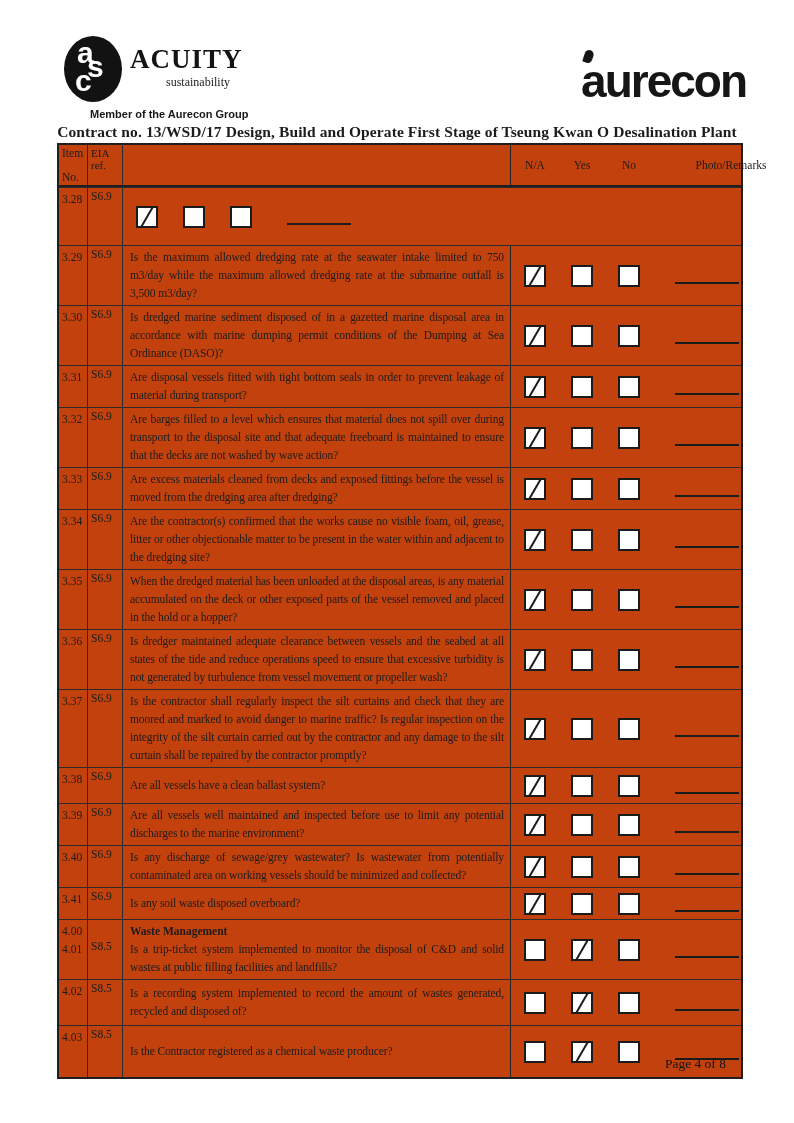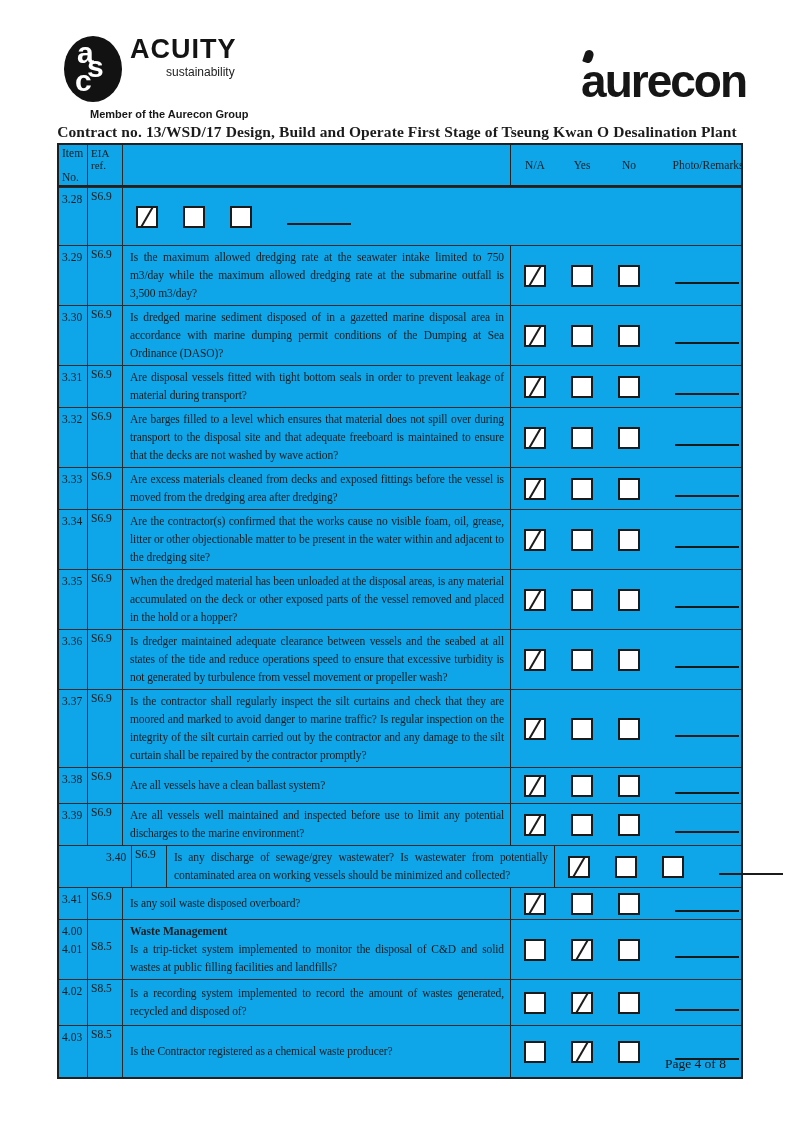--- a/index.html
+++ b/index.html
@@ -8,48 +8,48 @@
 
   
   .logos{position:absolute;top:36px;left:64px;right:48px;display:flex;justify-content:space-between;align-items:flex-start;}
   .acuity-block{position:relative;width:260px;}
   .acuity-top{display:flex;align-items:flex-start;}
   .acuity-mark{width:58px;height:66px;background:#121212;border-radius:50%;position:relative;flex:none;}
   .acuity-mark span{position:absolute;color:#ffffff;font-family:"Liberation Sans",sans-serif;font-weight:bold;line-height:1;}
   .m-a{top:2px;left:13px;font-size:30px;}
   .m-s{top:16px;left:23px;font-size:30px;}
   .m-c{top:30px;left:11px;font-size:30px;}
-  .acuity-words{margin-left:8px;margin-top:0;font-family:Liberation Sans, sans-serif;}
+  .acuity-words{margin-left:8px;margin-top:10px;font-family:Liberation Serif, serif;}
   .acuity-name{font-size:27px;font-weight:bold;letter-spacing:1px;line-height:1;color:#141414;}
   .acuity-sub{font-size:12px;color:#222;margin-left:36px;margin-top:2px;}
   .acuity-tagline{font-family:"Liberation Sans",sans-serif;font-weight:bold;font-size:11px;margin-top:6px;margin-left:26px;color:#181818;}
   .aurecon-logo{position:relative;font-family:"Liberation Sans",sans-serif;font-weight:bold;
         font-size:46px;letter-spacing:-2px;line-height:1;color:#161616;margin-top:14px;padding-top:8px;}
   .aurecon-drop{position:absolute;top:0px;left:3px;width:9px;height:13px;background:#161616;
         border-radius:6px 6px 6px 1px;transform:rotate(18deg);}
 
   
   .doc-title{position:absolute;top:123px;left:0;width:100%;text-align:center;
         font-weight:bold;font-size:15.5px;letter-spacing:0.1px;}
 
   
-  .checklist{position:absolute;top:143px;left:57px;width:686px;border:2px solid #1f1f1f;box-sizing:border-box;background:#0ea5e9;}
+  .checklist{position:absolute;top:143px;left:57px;width:686px;border:2px solid #1f1f1f;box-sizing:border-box;background:#c2410c;}
   .thead,.row{display:grid;grid-template-columns:29px 35px 388px 1fr;box-sizing:border-box;}
   .cell{box-sizing:border-box;min-width:0;}
   .c-item{border-right:1.2px solid #2c2c2c;padding:2px 2px 2px 3px;font-size:11.5px;}
   .c-eia{border-right:1.2px solid #2c2c2c;padding:2px 1px 2px 3px;font-size:11.5px;}
   .c-q{border-right:1.6px solid #222;padding:2px 6px 3px 7px;display:flex;flex-direction:column;justify-content:center;}
   .c-checks{display:flex;align-items:center;padding-left:13px;}
 
   .thead{min-height:42px;border-bottom:2px solid #1f1f1f;}
   .thead .c-item{display:flex;flex-direction:column;justify-content:space-between;font-size:11.5px;}
   .thead .c-eia{font-size:11px;}
   .check-headers{display:flex;padding-left:13px;font-size:11.5px;width:100%;box-sizing:border-box;}
   .h-na,.h-yes,.h-no{width:22px;text-align:center;margin-right:25px;flex:none;}
-  .h-photo{width:86px;text-align:center;flex:none;}
+  .h-photo{width:86px;text-align:center;flex:none;margin-left:23px;}
 
   .row{border-top:1.5px solid #2b2b2b;}
   .item-a,.item-b{display:block;line-height:18px;}
   .q-text{font-size:11.5px;line-height:18px;text-align:justify;letter-spacing:-0.1px;}
   .section-label{font-size:11.5px;line-height:18px;font-weight:bold;}
   .has-section .c-eia{padding-top:20px;}
 
   .checkbox{width:22px;height:22px;border:2px solid #1b1b1b;margin-right:25px;position:relative;
         background:#fff;flex:none;box-sizing:border-box;}
   .checkbox.checked::after{content:'';position:absolute;left:8px;top:-2px;width:2px;height:22px;
@@ -333,21 +333,21 @@
       <div class="q-text">Are all vessels well maintained and inspected before use to limit any potential discharges to the marine environment?</div>
     </div>
     <div class="cell c-checks">
       <span class="checkbox cb-na checked"></span>
       <span class="checkbox cb-yes"></span>
       <span class="checkbox cb-no"></span>
       <span class="remarks-line"></span>
     </div>
   </div>
 
-  <div class="row" style="min-height: 40px; padding-left: 44px;">
+  <div class="row" style="min-height: 40px;">
     <div class="cell c-item">
       <span class="item-a">3.40</span>
       <span class="item-b"></span>
     </div>
     <div class="cell c-eia">
       <span>S6.9</span>
     </div>
     <div class="cell c-q">
 
       <div class="q-text">Is any discharge of sewage/grey wastewater? Is wastewater from potentially contaminated area on working vessels should be minimized and collected?</div>

